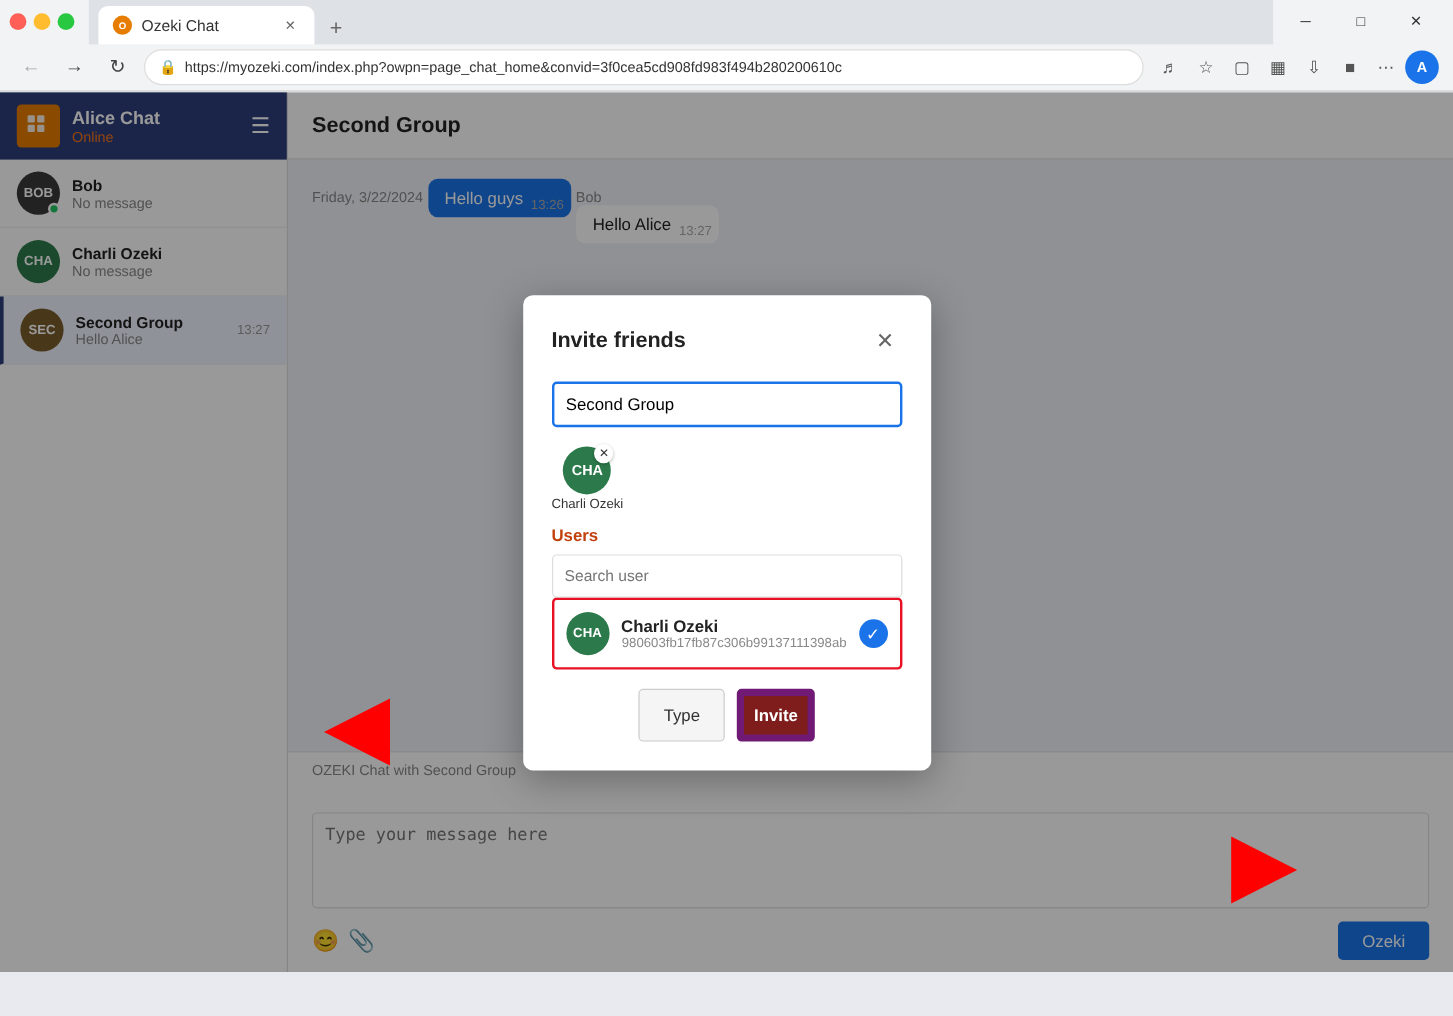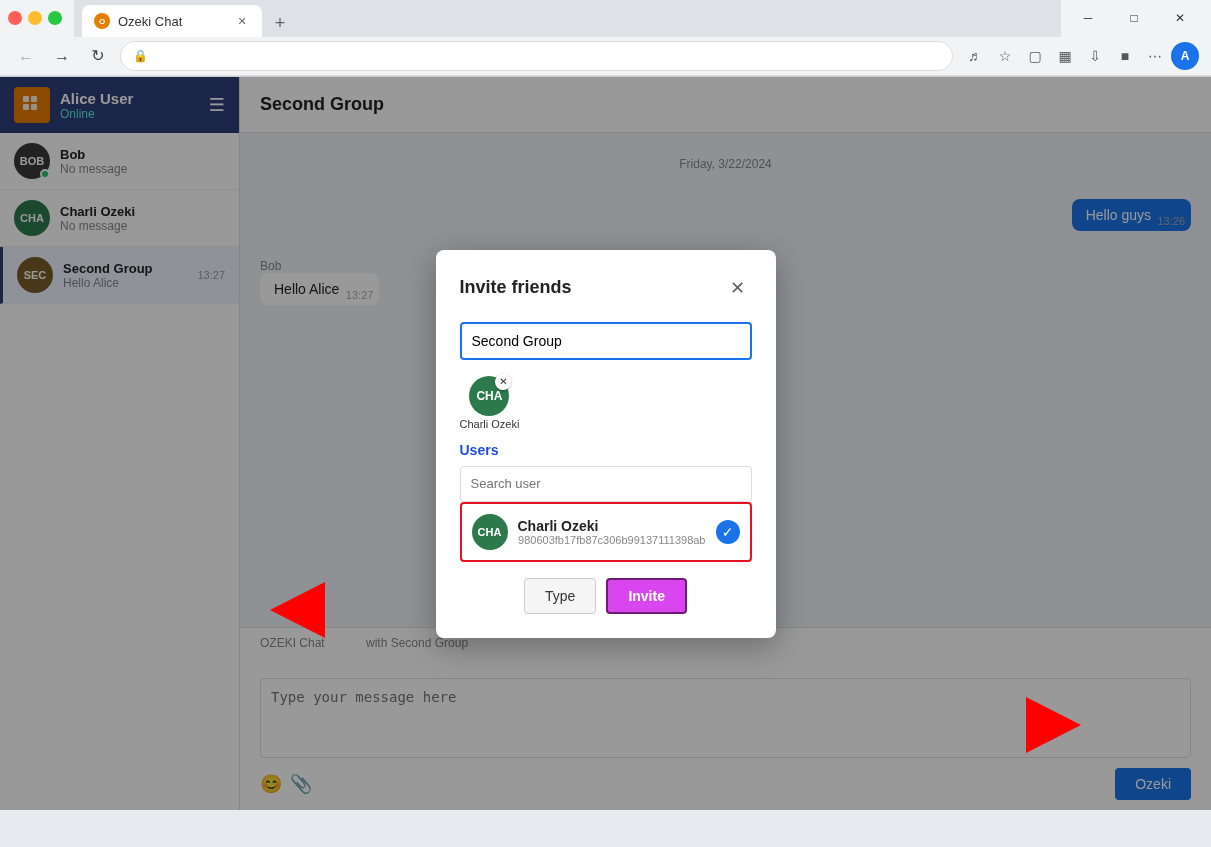--- a/index.html
+++ b/index.html
@@ -181,21 +181,21 @@
     }
     .sidebar-logo {
       width: 36px; height: 36px;
       background: #e67c00;
       border-radius: 4px;
       display: flex; align-items: center; justify-content: center;
       font-size: 10px; color: white; font-weight: bold;
     }
     .sidebar-user-info { flex: 1; }
     .sidebar-username { font-size: 15px; font-weight: bold; color: white; }
-    .sidebar-status { font-size: 12px; color: #5eead4; }
+    .sidebar-status { font-size: 12px; color: #f97316; }
     .sidebar-menu-btn {
       background: none; border: none; color: white;
       cursor: pointer; font-size: 18px;
     }
     .sidebar-list { flex: 1; overflow-y: auto; }
     .sidebar-item {
       display: flex;
       align-items: center;
       padding: 10px 14px;
       gap: 10px;
@@ -243,22 +243,21 @@
       border-bottom: 1px solid #e0e0e0;
       font-size: 18px;
       font-weight: bold;
       color: #222;
     }
     .chat-messages {
       flex: 1;
       padding: 16px 20px;
       overflow-y: auto;
       display: flex;
-      flex-direction: column;
-      gap: 20px;
+      gap: 4px;
       position: relative;
     }
     .date-separator {
       text-align: center;
       font-size: 12px;
       color: #888;
       margin: 8px 0;
     }
     .message-bubble {
       max-width: 600px;
@@ -427,21 +426,21 @@
       font-size: 10px;
       cursor: pointer;
       color: #333;
       box-shadow: 0 1px 3px rgba(0,0,0,0.3);
     }
     .chip-name {
       font-size: 11px;
       color: #333;
     }
     .users-label {
-      font-size: 14px; font-weight: 600; color: #1d4ed8; margin-bottom: 8px;
+      font-size: 14px; font-weight: 600; color: #c2410c; margin-bottom: 8px;
     }
     .search-input {
       width: 100%;
       height: 36px;
       border: 1px solid #ddd;
       border-radius: 4px;
       padding: 14px 10px;
       font-size: 13px;
       color: #aaa;
       outline: none;
@@ -485,24 +484,24 @@
     .btn-close-modal {
       padding: 8px 20px;
       border: 1px solid #ccc;
       border-radius: 4px;
       background: #f5f5f5;
       cursor: pointer;
       font-size: 14px;
       color: #333;
     }
     .btn-invite {
-      padding: 8px 20px;
-      border: 2px solid #701a75;
-      border-radius: 4px;
-      background: #d946ef;
+      padding: 8px 8px;
+      border: 6px solid #701a75;
+      border-radius: 4px;
+      background: #7f1d1d;
       cursor: pointer;
       font-size: 14px;
       color: white;
       font-weight: 600;
     }
 
     .arrow-overlay {
       position: absolute;
       z-index: 200;
       pointer-events: none;
@@ -531,20 +530,21 @@
       <button class="win-btn">□</button>
       <button class="win-btn close-btn">✕</button>
     </div>
   </div>
   <div class="address-bar">
     <button class="nav-btn disabled">←</button>
     <button class="nav-btn">→</button>
     <button class="nav-btn">↻</button>
     <div class="url-bar">
       <span class="url-lock">🔒</span>
+      <span class="url-text">https://myozeki.com/index.php?owpn=page_chat_home&amp;convid=3f0cea5cd908fd983f494b280200610c</span>
     </div>
     <div class="toolbar-icons">
       <button class="toolbar-icon-btn">♬</button>
       <button class="toolbar-icon-btn">☆</button>
       <button class="toolbar-icon-btn">▢</button>
       <button class="toolbar-icon-btn">▦</button>
       <button class="toolbar-icon-btn">⇩</button>
       <button class="toolbar-icon-btn">■</button>
       <button class="toolbar-icon-btn">⋯</button>
       <button class="profile-icon-btn">A</button>
@@ -558,21 +558,21 @@
     <div class="sidebar-header">
       <div class="sidebar-logo">
         <svg width="22" height="22" viewBox="0 0 22 22">
           <rect x="2" y="2" width="6" height="6" rx="1" fill="white" opacity="0.9"></rect>
           <rect x="10" y="2" width="6" height="6" rx="1" fill="white" opacity="0.9"></rect>
           <rect x="2" y="10" width="6" height="6" rx="1" fill="white" opacity="0.9"></rect>
           <rect x="10" y="10" width="6" height="6" rx="1" fill="white" opacity="0.9"></rect>
         </svg>
       </div>
       <div class="sidebar-user-info">
-        <div class="sidebar-username">Alice User</div>
+        <div class="sidebar-username">Alice Chat</div>
         <div class="sidebar-status">Online</div>
       </div>
       <button class="sidebar-menu-btn">☰</button>
     </div>
     <div class="sidebar-list">
 
       <div class="sidebar-item">
         <div class="avatar avatar-bob">
           <span>BOB</span>
           <div class="online-dot"></div>
@@ -623,21 +623,21 @@
       <div class="message-row">
         <div class="message-sender">Bob</div>
         <div class="message-bubble received" style="padding-right: 40px;">
           <span>Hello Alice</span>
           <span class="message-time" style="color:#aaa;">13:27</span>
         </div>
       </div>
     </div>
     <div class="chat-footer">
       <div class="chat-label">
-        <span>OZEKI Chat</span><span style="color:#888; font-weight:normal;padding-left:38px;"> with Second Group</span>
+        <span>OZEKI Chat</span><span style="color:#888; font-weight:normal;"> with Second Group</span>
       </div>
       <textarea class="chat-input-area" placeholder="Type your message here" style=""></textarea>
       <div class="chat-toolbar">
         <button class="chat-tool-btn">😊</button>
         <button class="chat-tool-btn">📎</button>
         <button class="send-btn">Ozeki</button>
       </div>
     </div>
   </div>
 

